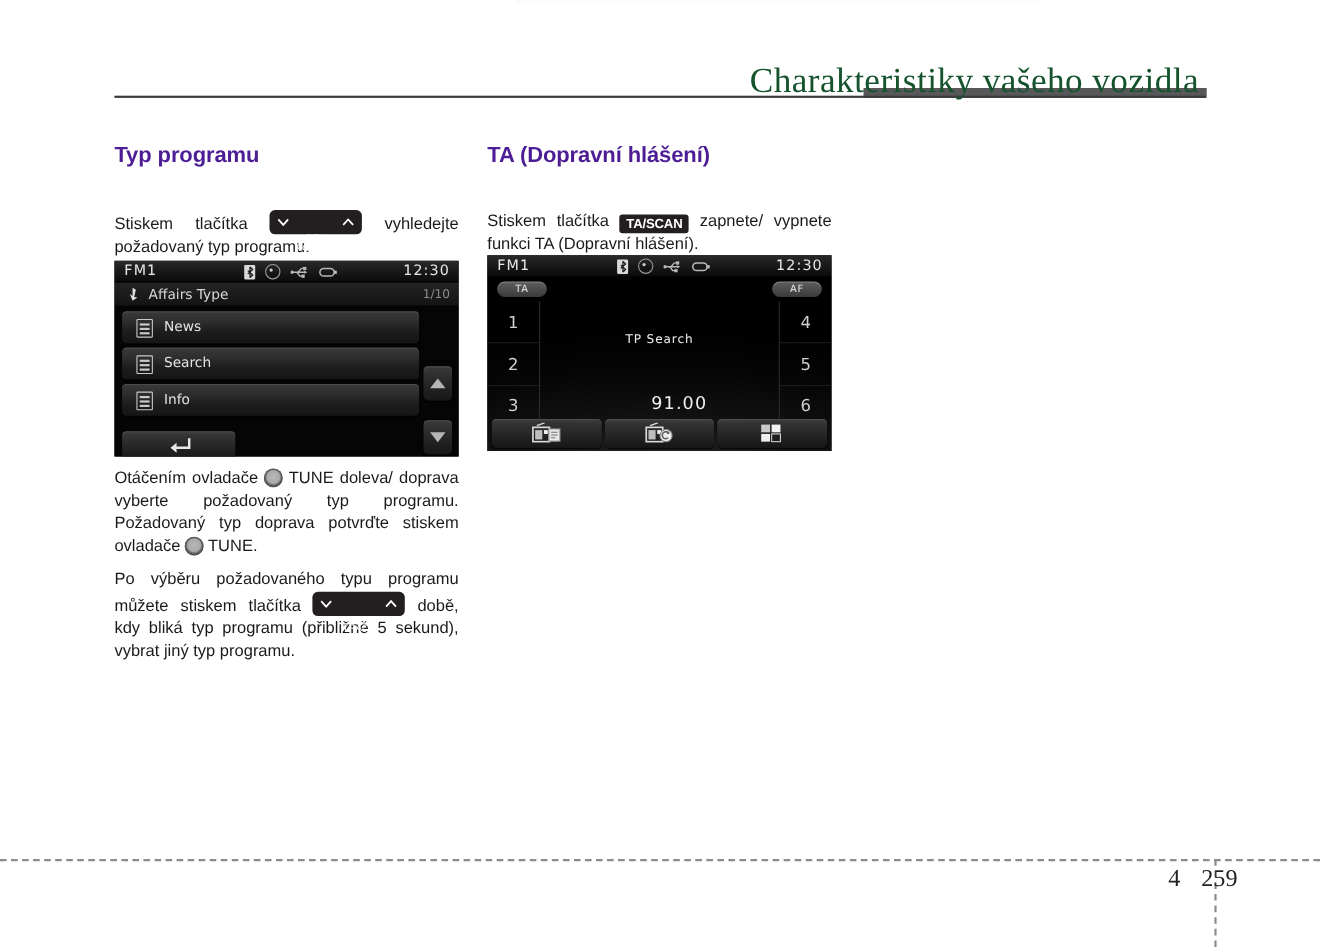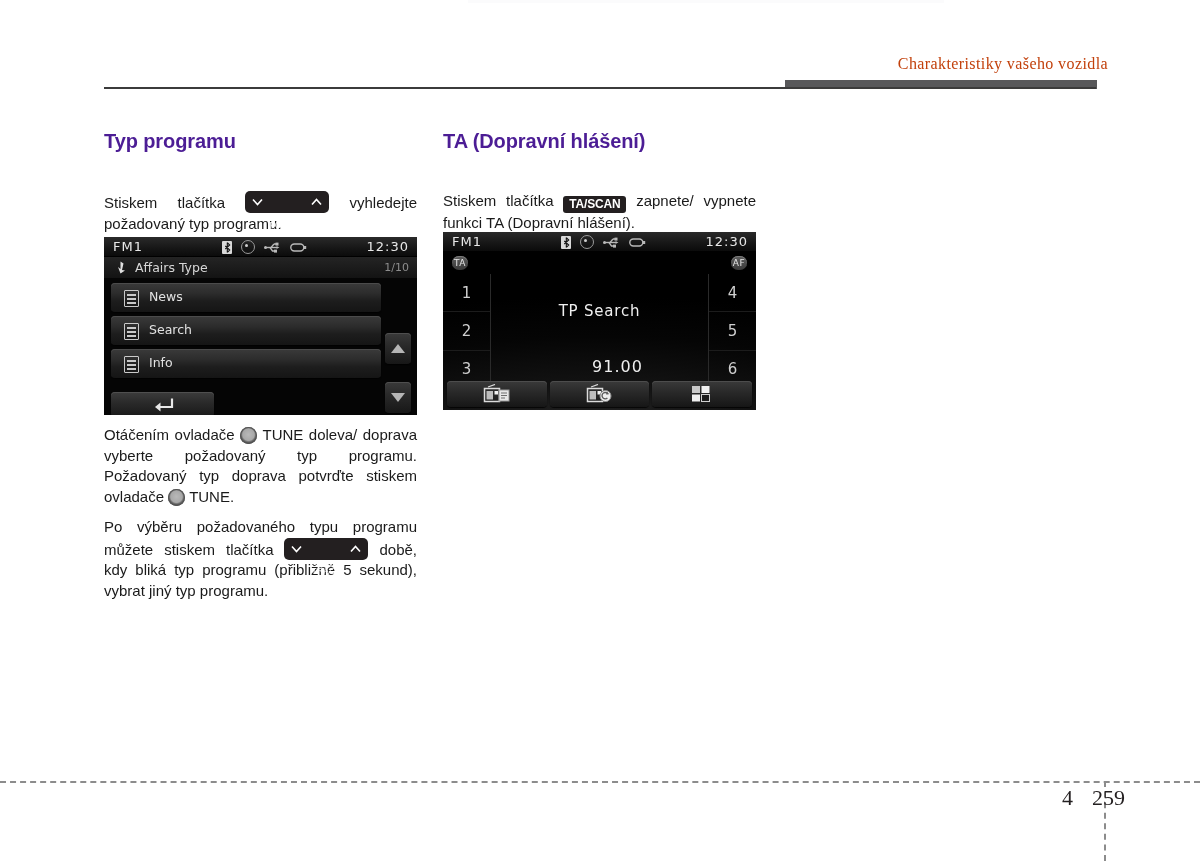--- a/index.html
+++ b/index.html
@@ -13,24 +13,24 @@
     font-family: "Liberation Sans", sans-serif;
     position: relative;
     overflow: hidden;
     -webkit-font-smoothing: antialiased;
   }
 
   
   .page-header {
     position: absolute;
     top: 55px;
-    right: 92px;
+    right: 110px;
     font-family: "Liberation Serif", serif;
-    font-size: 16px;
-    color: #c2410c;
+    font-size: 32px;
+    color: #14532d;
     letter-spacing: 0.4px;
     white-space: nowrap;
   }
   .header-rule-thin {
     position: absolute;
     left: 104px;
     right: 104px;
     top: 87px;
     height: 2px;
     background: #3b3b3b;
@@ -290,21 +290,21 @@
   
   .radio-body {
     position: relative;
     height: 159px;
     background:
       radial-gradient(ellipse 150% 90% at 50% 118%, #2b2b2b 0%, #121212 40%, #050505 72%, #000 100%);
   }
   .badge {
     position: absolute;
     top: 4px;
-    width: 16px; height: 14px;
+    width: 45px; height: 14px;
     border-radius: 7px;
     background: linear-gradient(#5e5e5e, #3a3a3a);
     box-shadow: inset 0 1px 0 #7a7a7a;
     color: #e6e6e6;
     font-size: 9px;
     line-height: 14px;
     text-align: center;
     letter-spacing: 0.6px;
     font-family: "DejaVu Sans", sans-serif;
   }
@@ -330,21 +330,21 @@
     border-bottom: 1px solid #1c1c1c;
   }
   .preset:last-child { border-bottom: none; }
 
   .tp-search {
     position: absolute;
     left: 0; right: 0;
     top: 50px;
     text-align: center;
     color: #efefef;
-    font-size: 15px;
+    font-size: 11px;
     letter-spacing: 0.8px;
     font-family: "DejaVu Sans", sans-serif;
   }
   .freq {
     position: absolute;
     left: 0; right: 0;
     top: 105px;
     text-align: center;
     color: #efefef;
     font-size: 16px;

